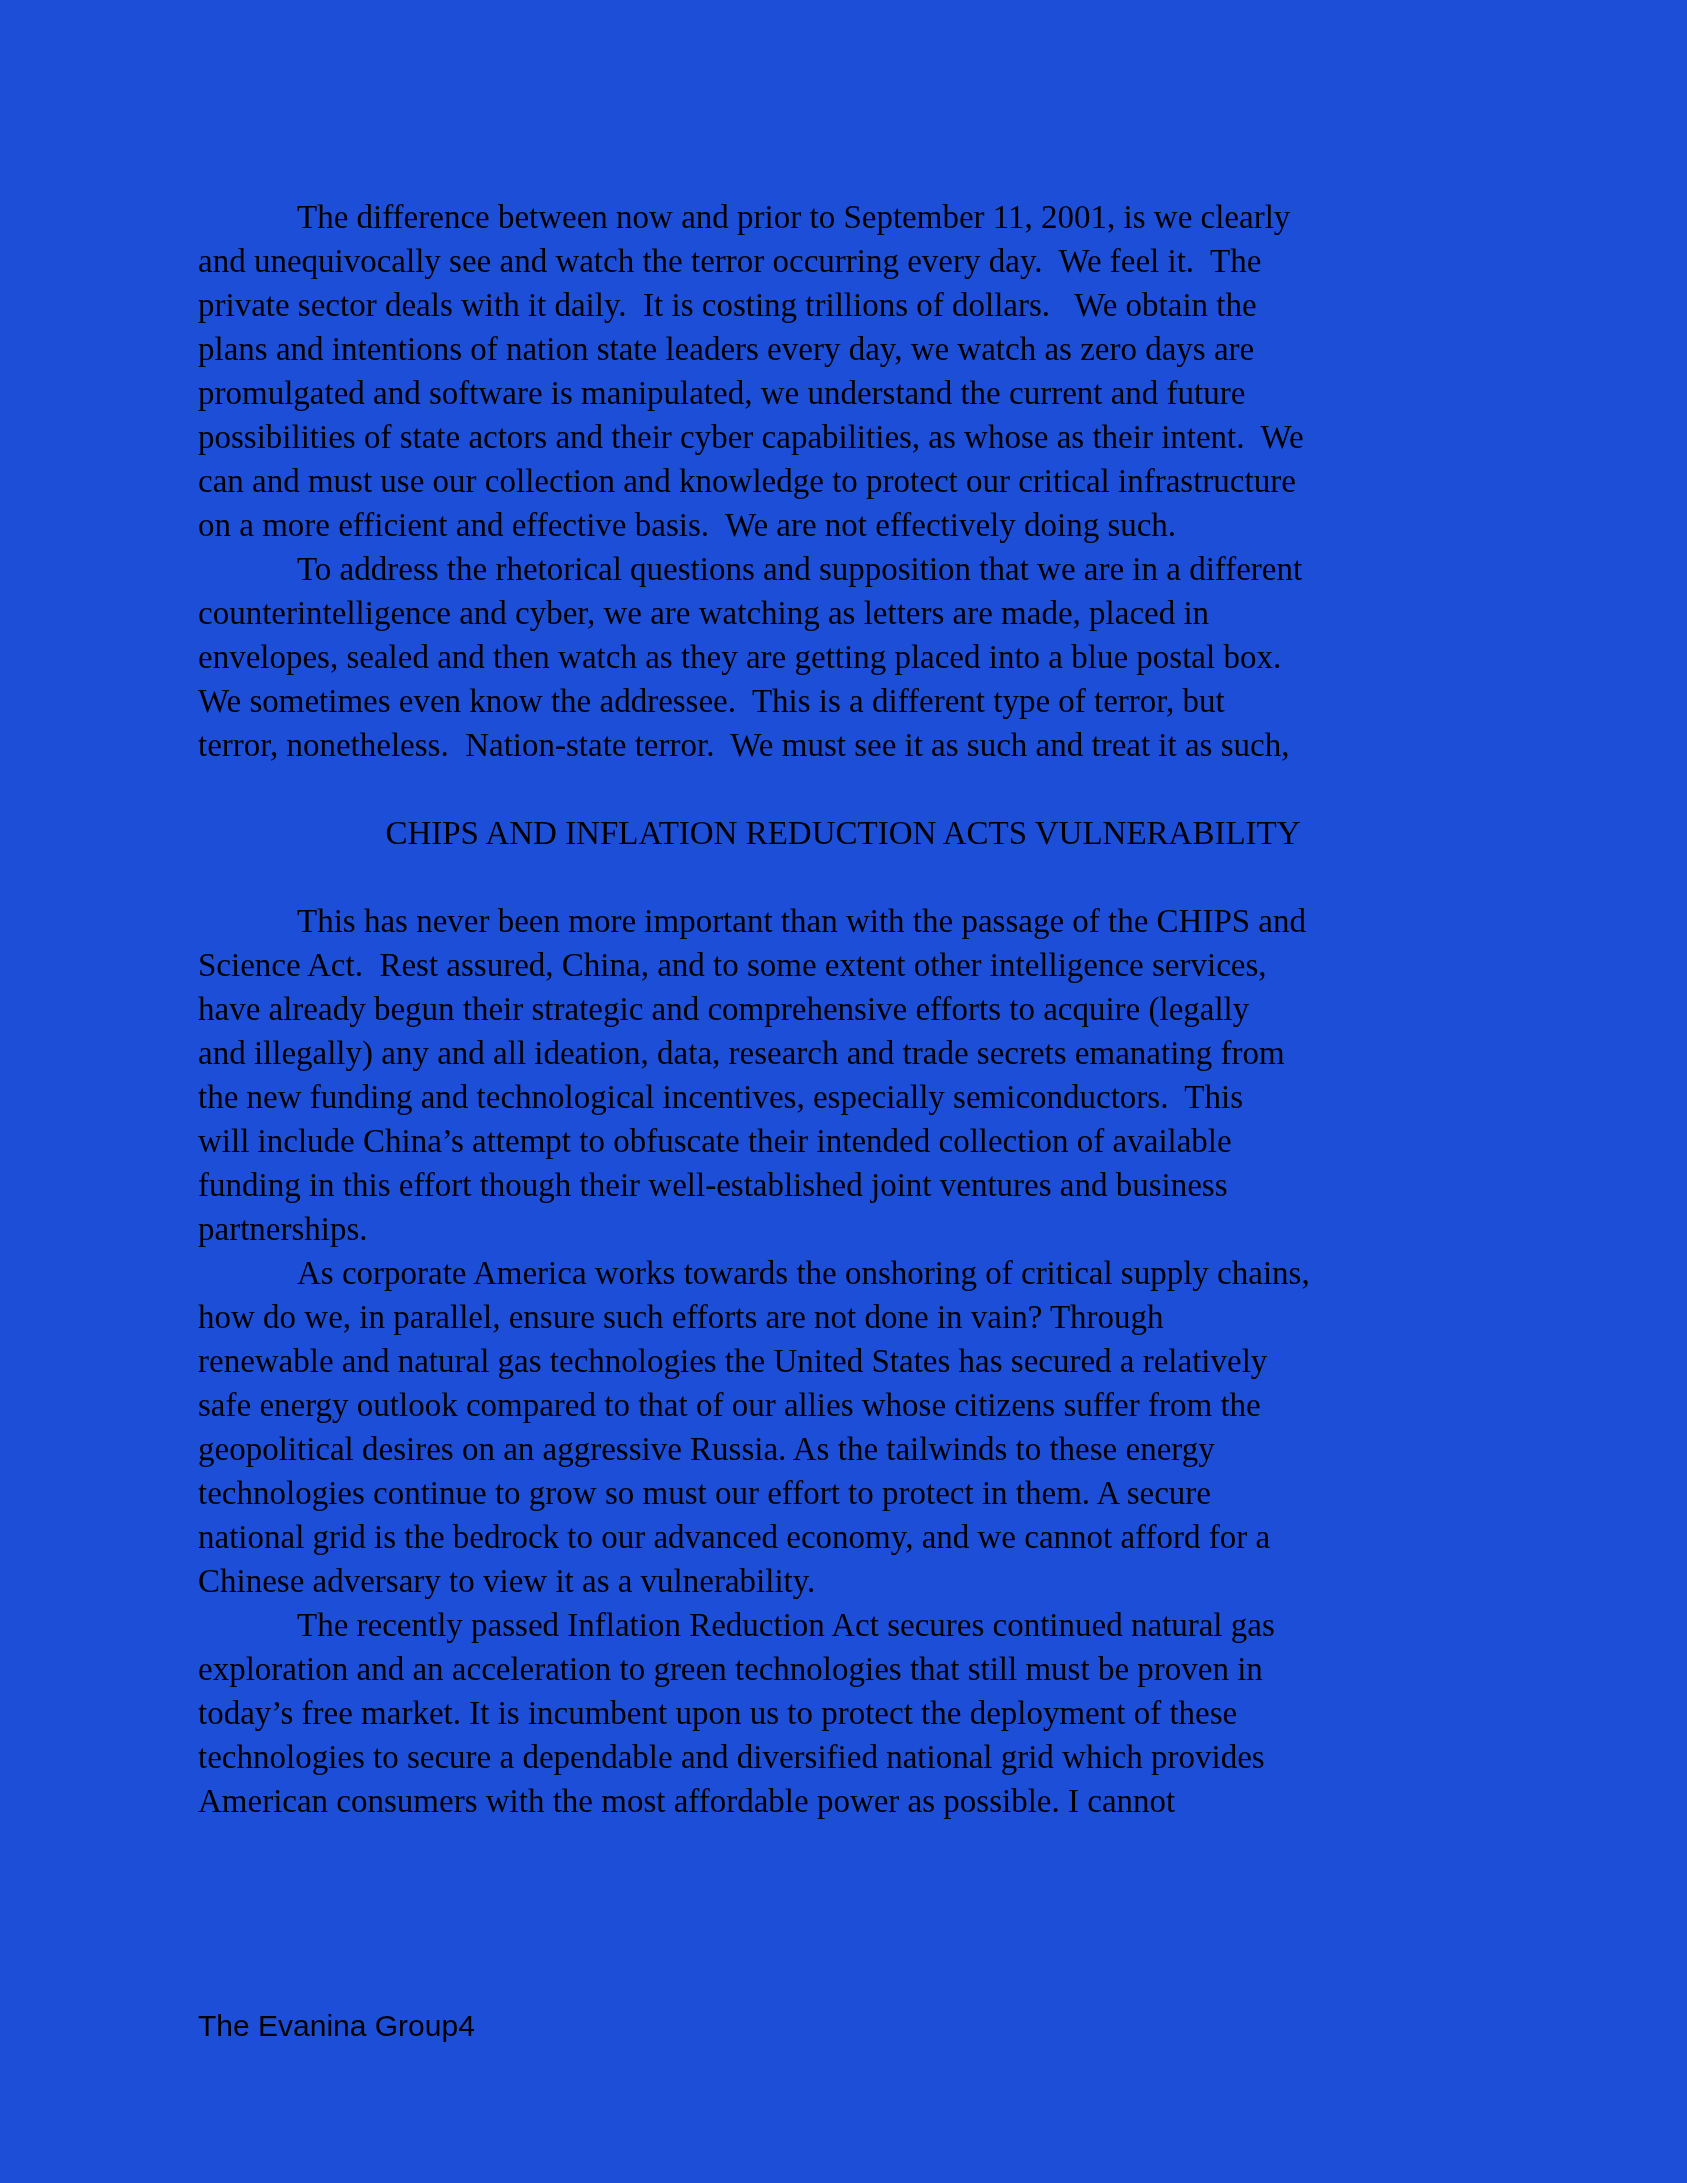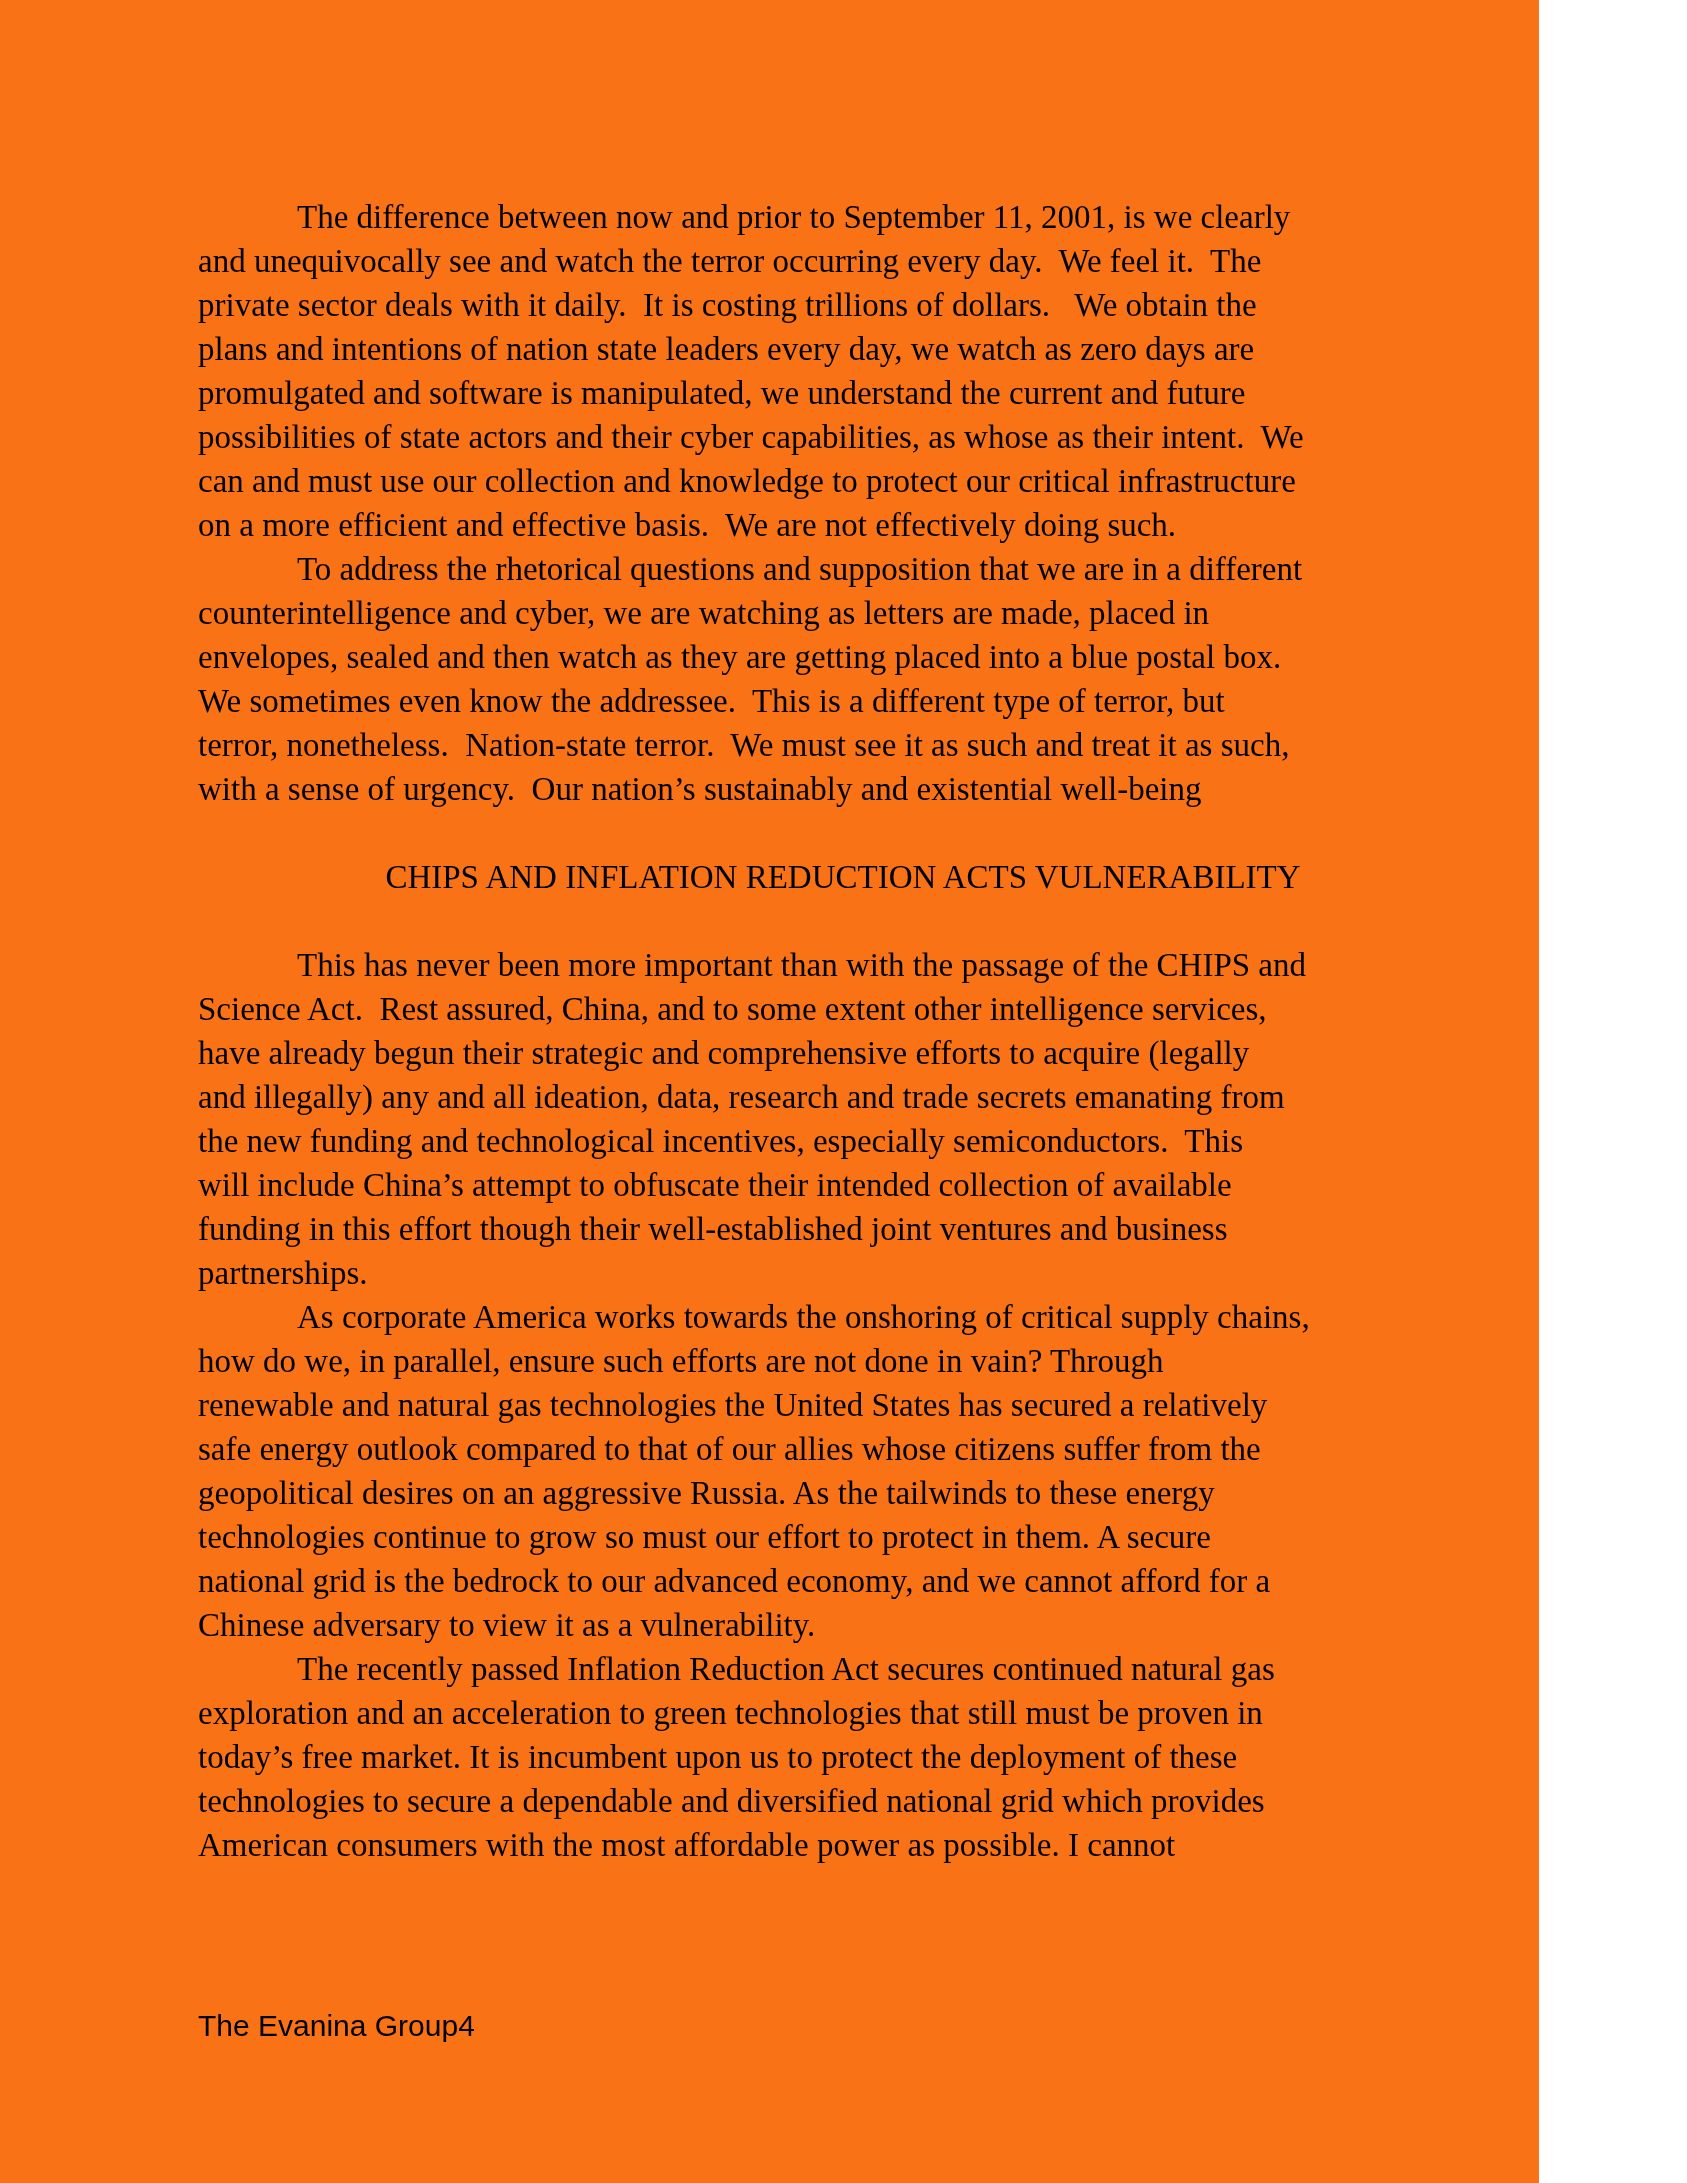--- a/index.html
+++ b/index.html
@@ -4,23 +4,23 @@
 <style>
   html, body { margin: 0; padding: 0; }
   body {
     width: 1687px;
     height: 2183px;
     background: #ffffff;
     font-family: "Liberation Serif", serif;
   }
   .page {
     position: relative;
-    width: 1539px;
+    width: 1687px;
     height: 2183px;
-    background: #f97316;
+    background: #1d4ed8;
     color: #000000;
     overflow: hidden;
   }
   .body-text {
     position: absolute;
     left: 198px;
     top: 195px;
     width: 1290px;
     font-size: 33px;
     line-height: 44px;
@@ -65,21 +65,20 @@
     <div class="line">promulgated and software is manipulated, we understand the current and future</div>
     <div class="line">possibilities of state actors and their cyber capabilities, as whose as their intent.  We</div>
     <div class="line">can and must use our collection and knowledge to protect our critical infrastructure</div>
     <div class="line">on a more efficient and effective basis.  We are not effectively doing such.</div>
 
     <div class="line indent">To address the rhetorical questions and supposition that we are in a different</div>
     <div class="line">counterintelligence and cyber, we are watching as letters are made, placed in</div>
     <div class="line">envelopes, sealed and then watch as they are getting placed into a blue postal box.</div>
     <div class="line">We sometimes even know the addressee.  This is a different type of terror, but</div>
     <div class="line">terror, nonetheless.  Nation-state terror.  We must see it as such and treat it as such,</div>
-    <div class="line">with a sense of urgency.  Our nation’s sustainably and existential well-being</div>
 
     <div class="line blank"></div>
 
     <div class="line heading">CHIPS AND INFLATION REDUCTION ACTS VULNERABILITY</div>
 
     <div class="line blank"></div>
 
     <div class="line indent">This has never been more important than with the passage of the CHIPS and</div>
     <div class="line">Science Act.  Rest assured, China, and to some extent other intelligence services,</div>
     <div class="line">have already begun their strategic and comprehensive efforts to acquire (legally</div>

